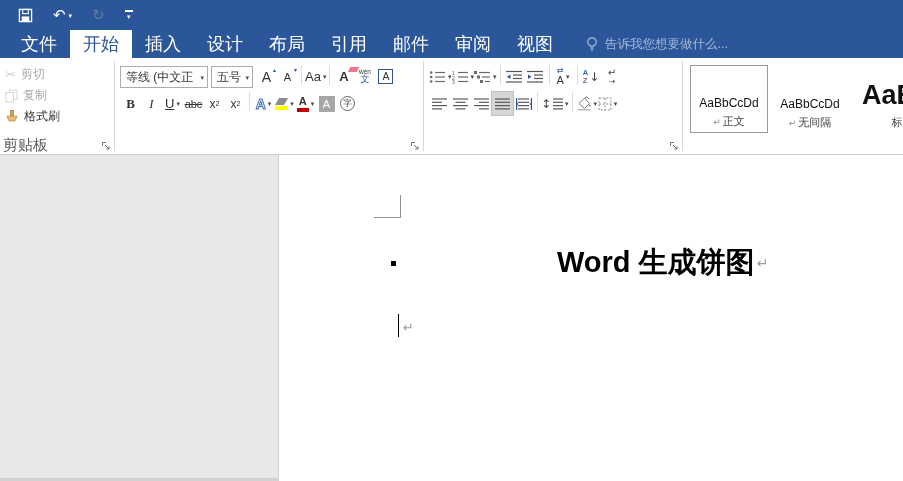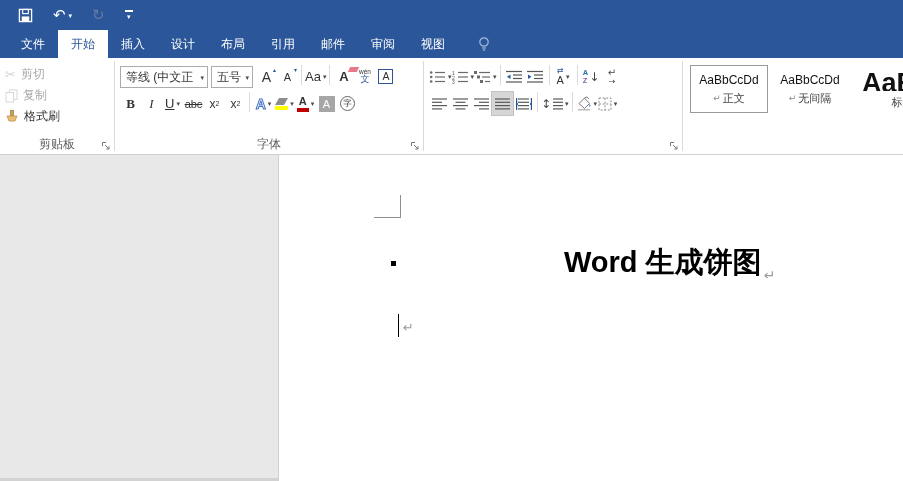--- a/index.html
+++ b/index.html
@@ -13,29 +13,29 @@
   .qbtn .glyph { font-family:"DejaVu Sans",sans-serif; }
   .qbtn.disabled { opacity:.45; }
   .qdd { font-size:7px; margin-left:3px; color:#fff; }
   .qcust { display:inline-flex; flex-direction:column; align-items:center; }
   .qcust i { display:block; width:8px; border-top:2px solid #fff; margin-bottom:1px; }
   .qcust b { font-size:7px; font-weight:normal; color:#fff; }
   .apptitle { position:absolute; left:0; right:0; text-align:center; color:#fff; font-size:12.5px; }
 
   
   .tabrow { height:28px; background:#2B579A; display:flex; align-items:stretch; padding-left:8px; }
-  .tab { display:flex; align-items:center; padding:0 13px; color:#fff; font-size:12px; cursor:default; }
+  .tab { display:flex; align-items:center; padding:0 13px; color:#fff; font-size:18px; cursor:default; }
   .tab.active { background:#fff; color:#2B579A; }
   .tellme { display:flex; align-items:center; gap:7px; margin-left:20px; color:#a7b9d9; font-size:12.5px; }
 
   
   .ribbon { height:97px; background:#fff; border-bottom:1px solid #cfcfcf; display:flex; align-items:stretch; overflow:hidden; }
   .rgroup { position:relative; display:flex; flex-direction:column; padding:3px 3px 0 3px; }
   .gcontent { flex:1; }
-  .glabel { height:17px; line-height:15px; text-align:center; font-size:12px; color:#5d5d5d; }
+  .glabel { height:17px; line-height:15px; text-align:left; font-size:15px; color:#5d5d5d; }
   .gdivider { width:1px; background:#dadada; margin:3px 0; }
   .launcher { position:absolute; right:3px; bottom:3px; width:10px; height:10px; cursor:default; }
   .dd { font-size:7px; color:#4a4a4a; margin-left:2px; line-height:1; }
   .vdiv { width:1px; height:20px; background:#dcdcdc; margin:0 3px; align-self:center; }
   .disabled { color:#a8a8a8 !important; }
   .disabled svg, .disabled .cicon { opacity:.45; }
 
   
   .clip .gcontent { display:flex; }
   .pastebtn { width:44px; display:flex; flex-direction:column; align-items:center; justify-content:flex-start; padding-top:2px; font-size:12px; color:#333; cursor:default; }
@@ -93,35 +93,35 @@
   .sortarrow { font-size:12px; color:#444; font-family:"DejaVu Sans",sans-serif; }
   .markicon { display:inline-flex; flex-direction:column; align-items:center; line-height:1; color:#444; }
   .markicon .m1 { font-size:10px; font-family:"DejaVu Sans",sans-serif; }
   .markicon .m2 { font-size:8px; font-family:"DejaVu Sans",sans-serif; }
   .lsicon { display:inline-flex; align-items:center; gap:2px; color:#444; }
   .lsicon .ud { font-size:12px; font-family:"DejaVu Sans",sans-serif; }
 
   
   .styles { flex:1; overflow:hidden; }
   .stylerow { display:flex; align-items:flex-start; padding:4px 0 0 4px; }
-  .stylecard { width:78px; height:48px; margin-right:3px; padding:3px 2px; display:flex; flex-direction:column; align-items:center; justify-content:center; overflow:hidden; flex:none; cursor:default; }
+  .stylecard { width:78px; height:68px; margin-right:3px; padding:3px 2px; display:flex; flex-direction:column; align-items:center; justify-content:flex-end; overflow:hidden; flex:none; cursor:default; }
   .stylecard.selected { border:1px solid #9a9a9a; background:#fff; }
   .sprev { font-size:12px; color:#111; white-space:nowrap; max-width:72px; overflow:hidden; }
   .sname { font-size:11px; color:#444; margin-top:4px; white-space:nowrap; display:flex; align-items:center; gap:2px; }
   .smark { font-style:normal; font-size:9px; color:#8a8a8a; font-family:"DejaVu Sans",sans-serif; }
   .hcard { width:110px; }
   .hcard .sprev { font-size:27px; font-weight:bold; max-width:104px; letter-spacing:0; }
 
   
   .docarea { position:relative; height:326px; background:#e8e8e8; }
   .page { position:absolute; left:278px; top:0; right:0; bottom:0; background:#fff; border-left:1px solid #d0d0d0; }
   .crop-v { position:absolute; left:121px; top:40px; width:1px; height:23px; background:#8f8f8f; }
   .crop-h { position:absolute; left:95px; top:62px; width:27px; height:1px; background:#8f8f8f; }
   .anchordot { position:absolute; left:112px; top:106px; width:5px; height:5px; background:#000; }
-  .heading { position:absolute; left:285px; top:88px; font-size:29px; font-weight:bold; color:#000; white-space:nowrap; display:flex; align-items:flex-end; }
+  .heading { position:absolute; left:278px; top:88px; font-size:29px; font-weight:bold; color:#000; white-space:nowrap; display:flex; align-items:center; }
   .pmark { font-family:"DejaVu Sans",sans-serif; font-weight:normal; color:#9a9a9a; font-size:14px; margin-left:2px; }
   .cursor { position:absolute; left:119px; top:159px; width:1px; height:23px; background:#000; }
   .pm2 { position:absolute; left:122px; top:165px; font-size:13px; }
   .botline { position:absolute; left:0; right:625px; bottom:0; height:3px; background:#d2d2d2; }
 
   svg { display:block; }
 </style>
 </head>
 <body>
 
@@ -177,20 +177,21 @@
     </div>
   <div class="tab">
       <span>视图</span>
     </div>
   <div class="tellme">
     <svg width="12" height="16" viewBox="0 0 12 16">
       <circle cx="6" cy="6" r="4.2" fill="none" stroke="#a7b9d9" stroke-width="1.2"></circle>
       <line x1="4.2" y1="12" x2="7.8" y2="12" stroke="#a7b9d9" stroke-width="1.2"></line>
       <line x1="4.8" y1="14" x2="7.2" y2="14" stroke="#a7b9d9" stroke-width="1.2"></line>
     </svg>
+    <span>告诉我您想要做什么...</span>
   </div>
 </div>
 
 <div class="ribbon">
 
   <div class="rgroup clip" style="width:114px">
     <div class="gcontent">
       <div class="clipcol">
         <div class="smallcmd disabled">
           <span class="cicon">✂</span>
@@ -303,21 +304,20 @@
           <span class="dd">▾</span>
         </span>
         <span class="btn16">
             <span class="shadeA">A</span>
           </span>
         <span class="btn16">
             <span class="enclose">字</span>
           </span>
       </div>
     </div>
-    <div class="glabel">字体</div>
     <span class="launcher">
       <svg width="10" height="10" viewBox="0 0 10 10">
         <path d="M1.5 1.5 H5 M1.5 1.5 V5" stroke="#767676" fill="none"></path>
         <path d="M4 4 L8 8 M8 8 H5.3 M8 8 V5.3" stroke="#767676" fill="none"></path>
       </svg>
     </span>
   </div>
   <div class="gdivider"></div>
 
   <div class="rgroup" style="width:258px">

